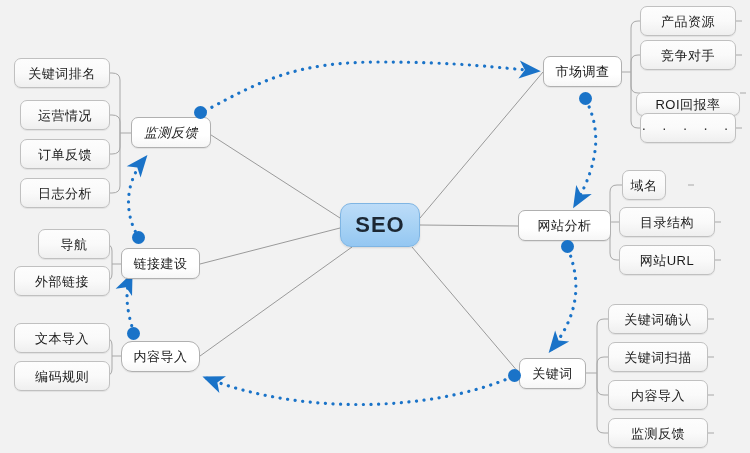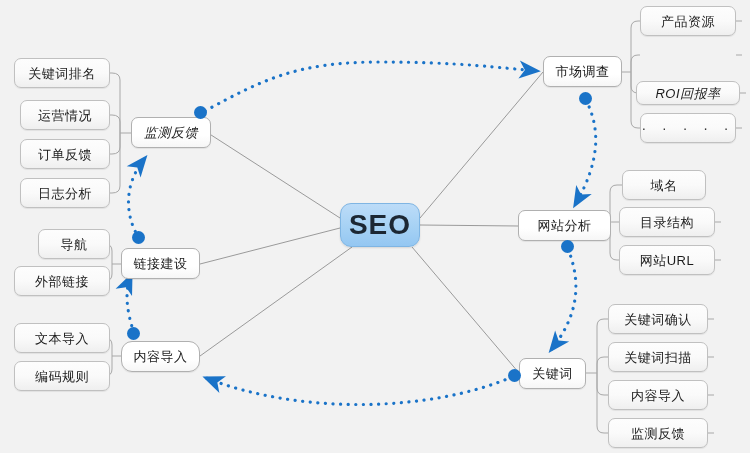--- a/index.html
+++ b/index.html
@@ -48,21 +48,21 @@
     background: linear-gradient(to bottom, #fdfdfd 0%, #fafafa 50%, #efefef 100%);
   }
   .node.branch {
     border-color: #b0b0b0;
     background: linear-gradient(to bottom, #ffffff 0%, #ffffff 60%, #f6f6f6 100%);
   }
   .node.root {
     background: linear-gradient(to bottom, #bcdcf8 0%, #a6d1f4 55%, #94c7f2 100%);
     border: 1px solid #7fb5e3;
     border-radius: 11px;
-    font-size: 28px;
+    font-size: 22px;
     font-weight: bold;
     color: #1c2733;
     letter-spacing: 1px;
     box-shadow: 0 1px 2px rgba(0,0,0,0.12);
   }
   .node.dots {
     letter-spacing: 6px;
     font-size: 14px;
     color: #333;
   }
@@ -171,25 +171,26 @@
   <div class="node branch" style="left:121px;top:248px;width:79px;height:31px;">链接建设</div>
   <div class="node leaf" style="left:38px;top:229px;width:72px;height:30px;">导航</div>
   <div class="node leaf" style="left:14px;top:266px;width:96px;height:30px;">外部链接</div>
 
   <div class="node branch" style="left:121px;top:341px;width:79px;height:31px;border-radius:11px;">内容导入</div>
   <div class="node leaf" style="left:14px;top:323px;width:96px;height:30px;">文本导入</div>
   <div class="node leaf" style="left:14px;top:361px;width:96px;height:30px;">编码规则</div>
 
   <div class="node branch" style="left:543px;top:56px;width:79px;height:31px;">市场调查</div>
   <div class="node leaf" style="left:640px;top:6px;width:96px;height:30px;">产品资源</div>
-  <div class="node leaf" style="left:636px;top:81px;width:104px;height:24px;font-style:italic;">ROI回报率</div>
+  <div class="node leaf" style="left:640px;top:40px;width:96px;height:30px;">竞争对手</div>
+  <div class="node leaf" style="left:636px;top:92px;width:104px;height:24px;">ROI回报率</div>
   <div class="node leaf dots" style="left:640px;top:113px;width:96px;height:30px;">· · · · ·</div>
 
   <div class="node branch" style="left:518px;top:210px;width:93px;height:31px;">网站分析</div>
-  <div class="node leaf" style="left:622px;top:170px;width:84px;height:30px;">域名</div>
+  <div class="node leaf" style="left:622px;top:170px;width:44px;height:30px;">域名</div>
   <div class="node leaf" style="left:619px;top:207px;width:96px;height:30px;">目录结构</div>
   <div class="node leaf" style="left:619px;top:245px;width:96px;height:30px;">网站URL</div>
 
   <div class="node branch" style="left:519px;top:358px;width:67px;height:31px;">关键词</div>
   <div class="node leaf" style="left:608px;top:304px;width:100px;height:30px;">关键词确认</div>
   <div class="node leaf" style="left:608px;top:342px;width:100px;height:30px;">关键词扫描</div>
   <div class="node leaf" style="left:608px;top:380px;width:100px;height:30px;">内容导入</div>
   <div class="node leaf" style="left:608px;top:418px;width:100px;height:30px;">监测反馈</div>
 
   <div class="flowdot" style="left:127px;top:327px;"></div>

